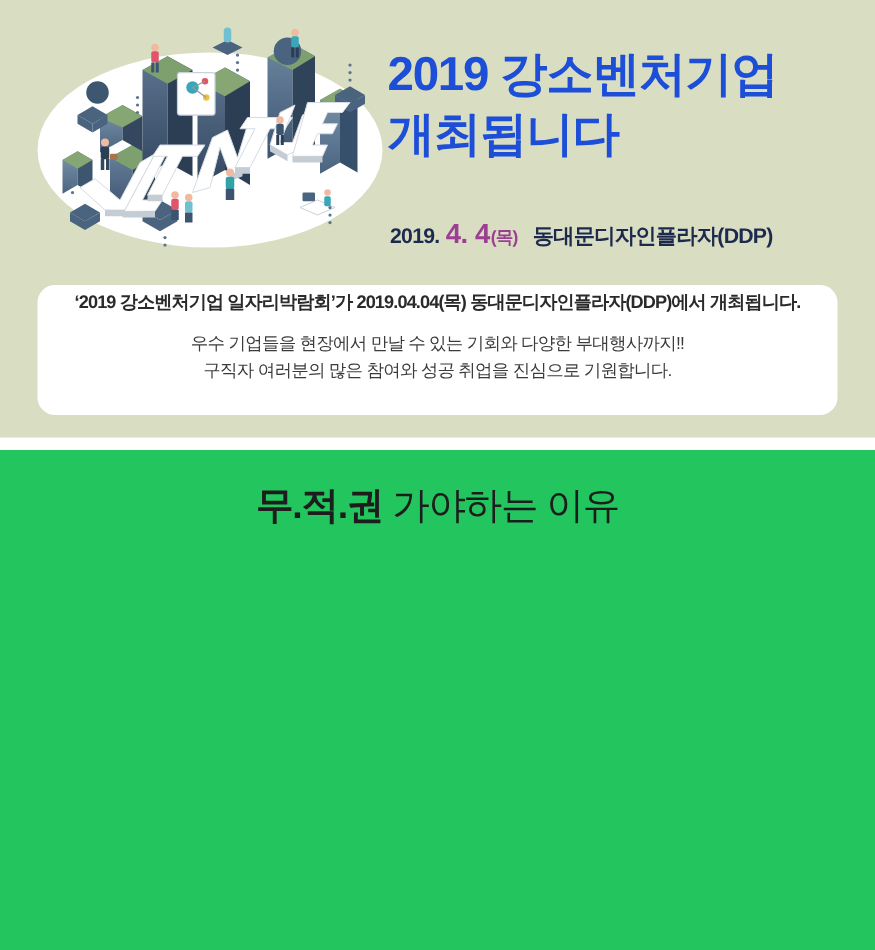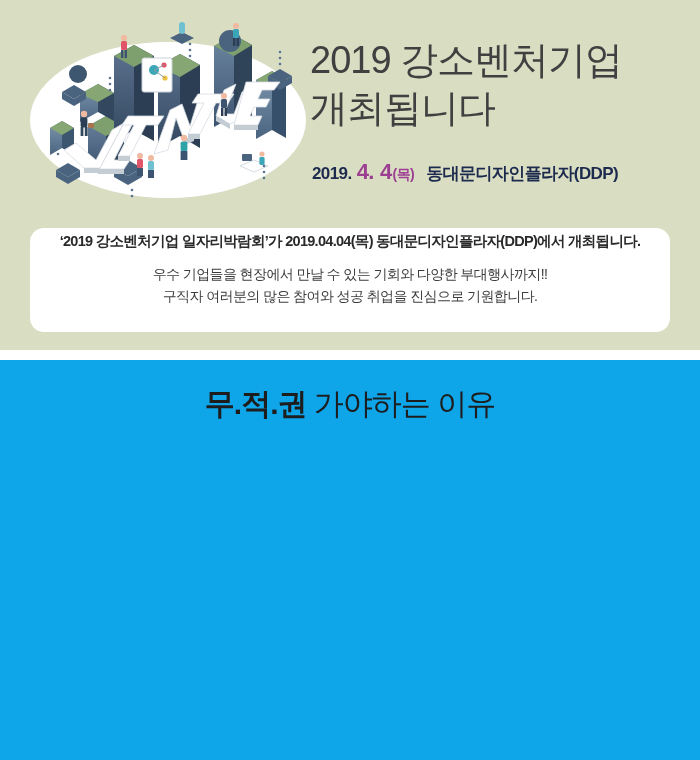--- a/index.html
+++ b/index.html
@@ -33,32 +33,32 @@
   }
   .hero-illustration svg { display: block; }
 
   .hero-title {
     position: absolute;
     left: 310px;
     top: 36px;
     width: 380px;
   }
   .hero-title .line {
-    color: #404040;
+    color: #1d4ed8;
     font-size: 38px;
-    font-weight: normal;
+    font-weight: bold;
     line-height: 1.27;
     letter-spacing: -1px;
     white-space: nowrap;
   }
 
   .hero-date {
     position: absolute;
     left: 312px;
-    top: 159px;
+    top: 174px;
     white-space: nowrap;
     font-size: 17px;
     font-weight: bold;
     color: #1c2a4e;
     letter-spacing: -0.6px;
   }
   .hero-date .year { font-size: 17px; }
   .hero-date .day {
     color: #9c3f92;
     font-size: 22px;
@@ -106,21 +106,21 @@
     width: 700px;
     height: 10px;
     background: #ffffff;
   }
 
   
   .reasons {
     position: relative;
     width: 700px;
     height: 400px;
-    background: #0ea5e9;
+    background: #22c55e;
   }
 
   .section-heading {
     text-align: center;
     padding-top: 24px;
     font-size: 30px;
     letter-spacing: -1px;
     color: #1d1d1d;
     white-space: nowrap;
   }

